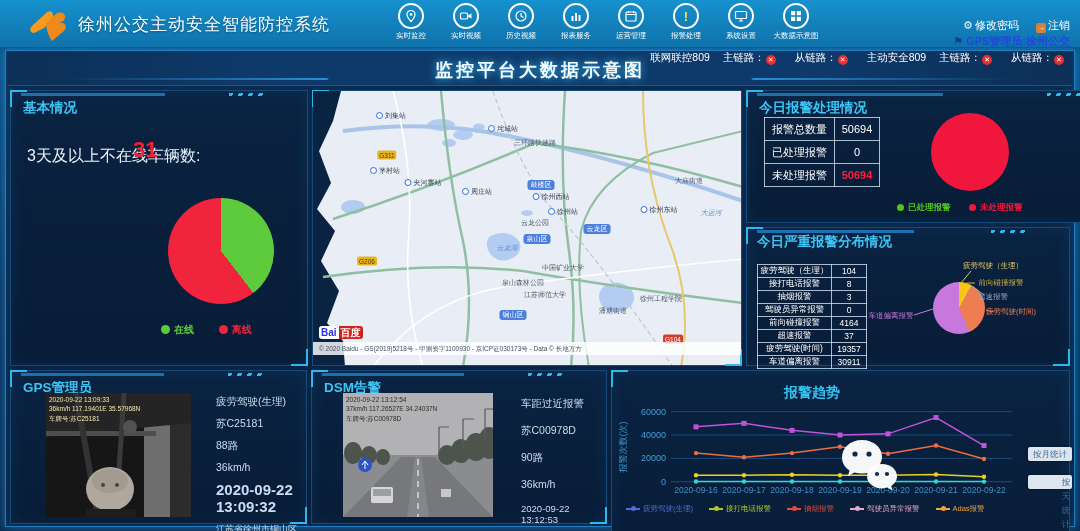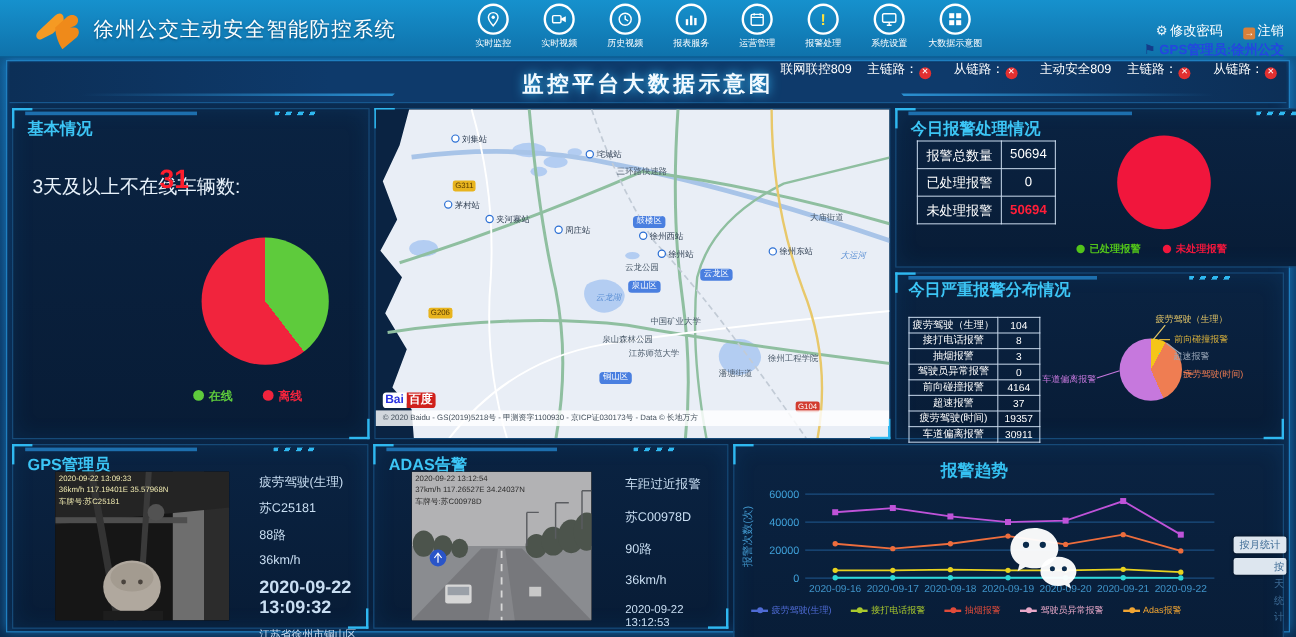--- a/index.html
+++ b/index.html
@@ -399,21 +399,21 @@
       <div>苏C25181</div>
       <div>88路</div>
       <div>36km/h</div>
       <div style="font-size:15px;font-weight:bold;">2020-09-22 13:09:32</div>
       <div class="detail-addr">江苏省徐州市铜山区利国镇徐钢集团行政楼徐钢集团行政楼东南357米</div>
     </div>
   </div>
 
   <div class="panel" style="left:311px;top:370px;width:296px;height:154px;">
     <div class="deco"></div>
-    <div class="panel-title">ADAS告警</div>
+    <div class="panel-title">DSM告警</div>
     <div class="snap" style="left:31px;top:22px;width:150px;height:124px;">
       <svg width="150" height="124" viewBox="0 0 150 124">
         <rect width="150" height="124" fill="#b2b2b4"></rect>
         <rect x="0" y="62" width="150" height="62" fill="#8a8c90"></rect>
         <polygon points="0,124 58,64 92,64 150,124" fill="#77787c"></polygon>
         <polygon points="72,64 78,64 86,124 64,124" fill="#85868a"></polygon>
         <line x1="75" y1="66" x2="75" y2="124" stroke="#d8d8d8" stroke-width="1.5" stroke-dasharray="6 5"></line>
         <g fill="#4c544c">
           <ellipse cx="104" cy="62" rx="9" ry="10"></ellipse>
             <ellipse cx="118" cy="58" rx="10" ry="12"></ellipse>
@@ -495,21 +495,21 @@
         <polyline points="84,110.46666666666667 132,110.46666666666667 180,110.46666666666667 228,110.46666666666667 276,110.46666666666667 324,110.46666666666667 372,110.58333333333334" fill="none" stroke="#2fd8d8" stroke-width="1.5"></polyline>
         <circle cx="84" cy="110.46666666666667" r="2.2" fill="#2fd8d8"></circle>
         <circle cx="132" cy="110.46666666666667" r="2.2" fill="#2fd8d8"></circle>
         <circle cx="180" cy="110.46666666666667" r="2.2" fill="#2fd8d8"></circle>
         <circle cx="228" cy="110.46666666666667" r="2.2" fill="#2fd8d8"></circle>
         <circle cx="276" cy="110.46666666666667" r="2.2" fill="#2fd8d8"></circle>
         <circle cx="324" cy="110.46666666666667" r="2.2" fill="#2fd8d8"></circle>
         <circle cx="372" cy="110.58333333333334" r="2.2" fill="#2fd8d8"></circle>
       </svg>
     <div class="stat-btn" style="top:76px;">按月统计</div>
-    <div class="stat-btn" style="top:94px;padding-left:32px;">按天统计</div>
+    <div class="stat-btn" style="top:104px;padding-left:32px;">按天统计</div>
     <div class="trend-legend" id="trend-legend">
         <span class="tl-item">
           <span class="tl-marker" style="background: rgb(79, 107, 213);">
             <i></i>
           </span>
           <span style="color: rgb(79, 107, 213);">疲劳驾驶(生理)</span>
         </span>
         <span class="tl-item">
           <span class="tl-marker" style="background: rgb(170, 201, 45);">
             <i></i>

